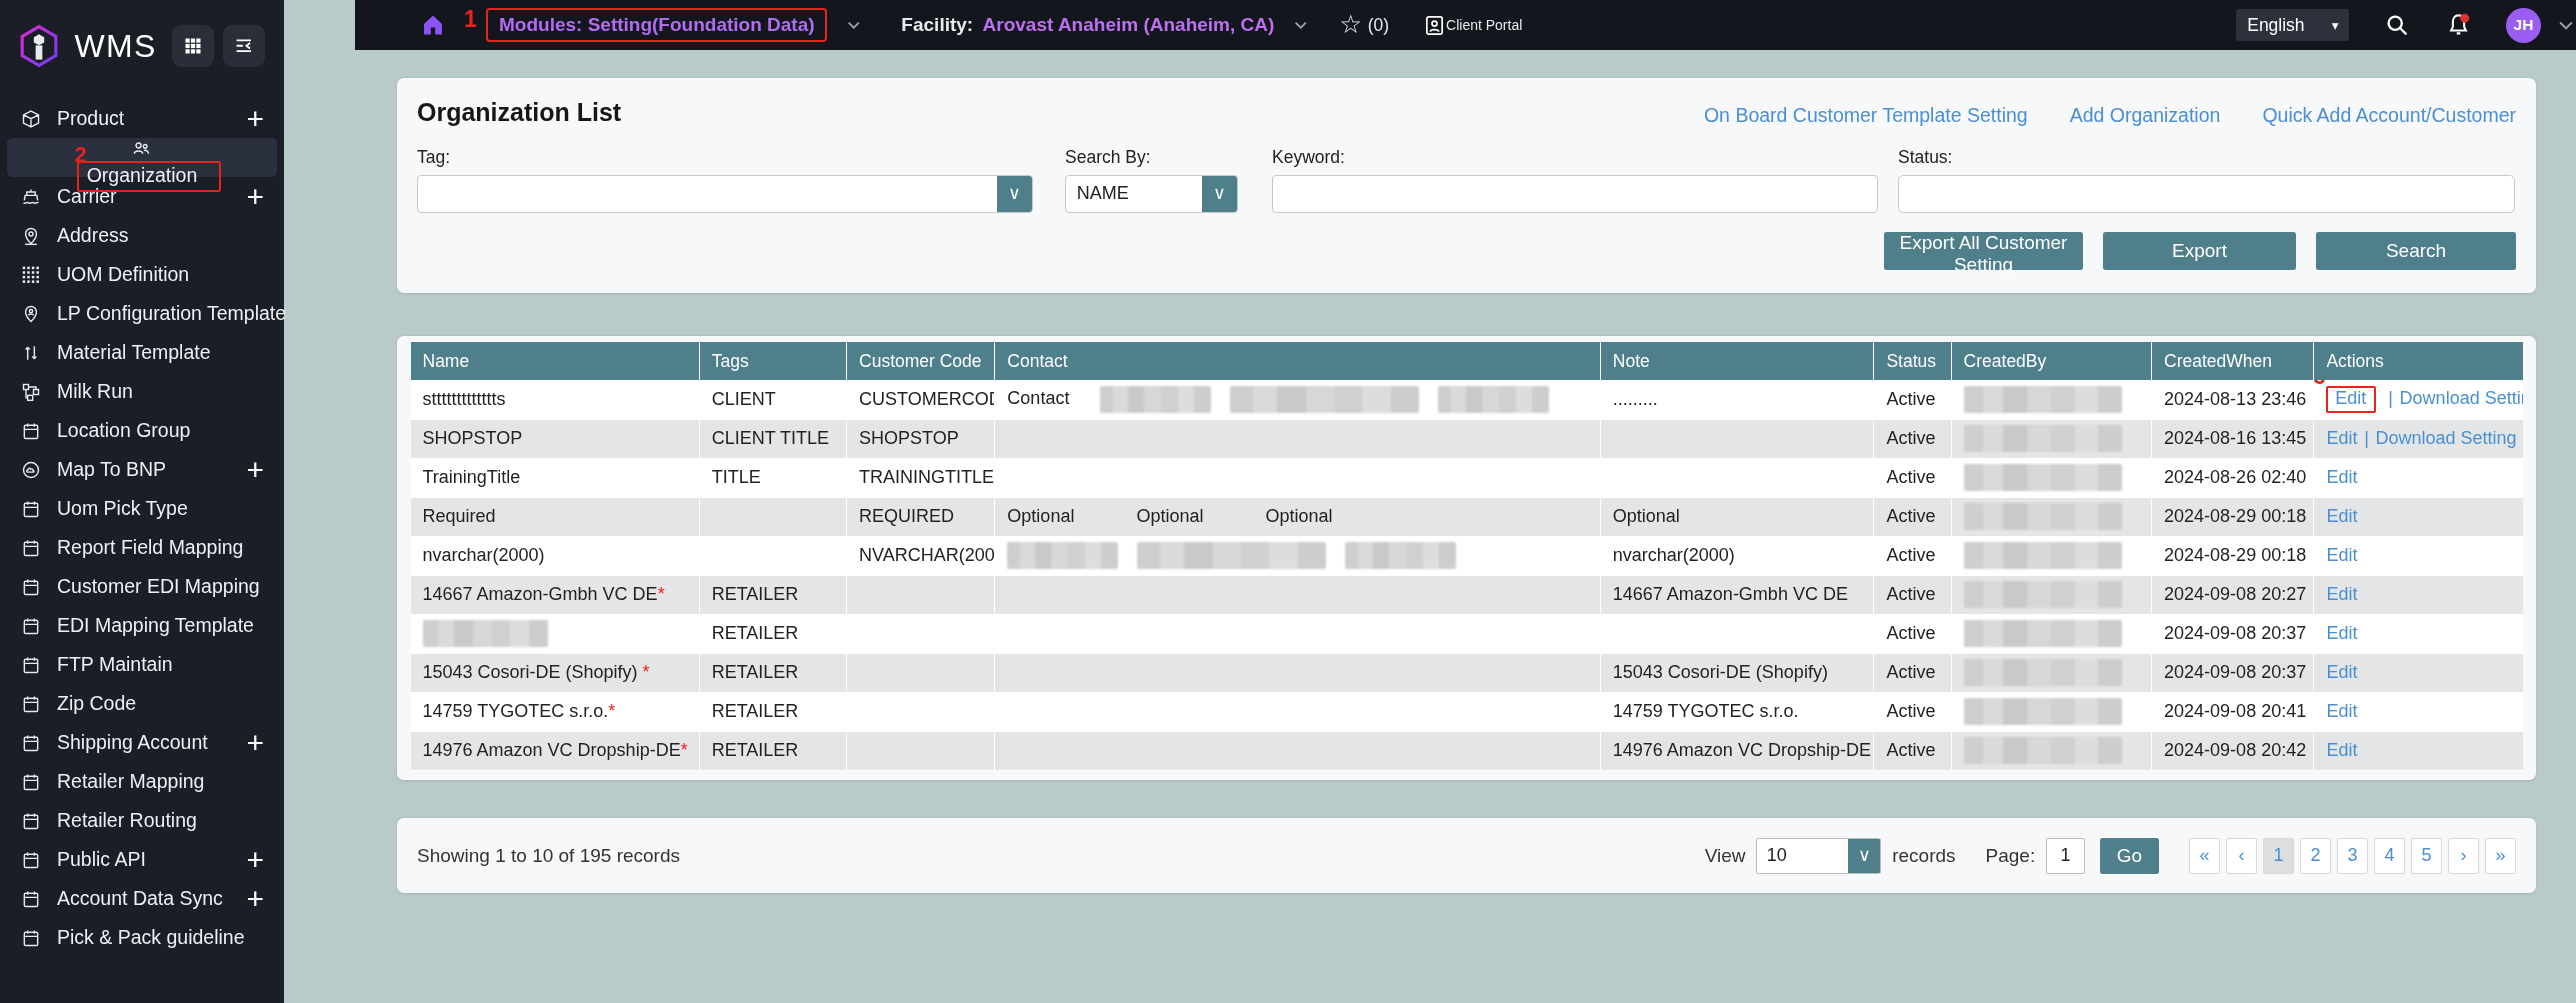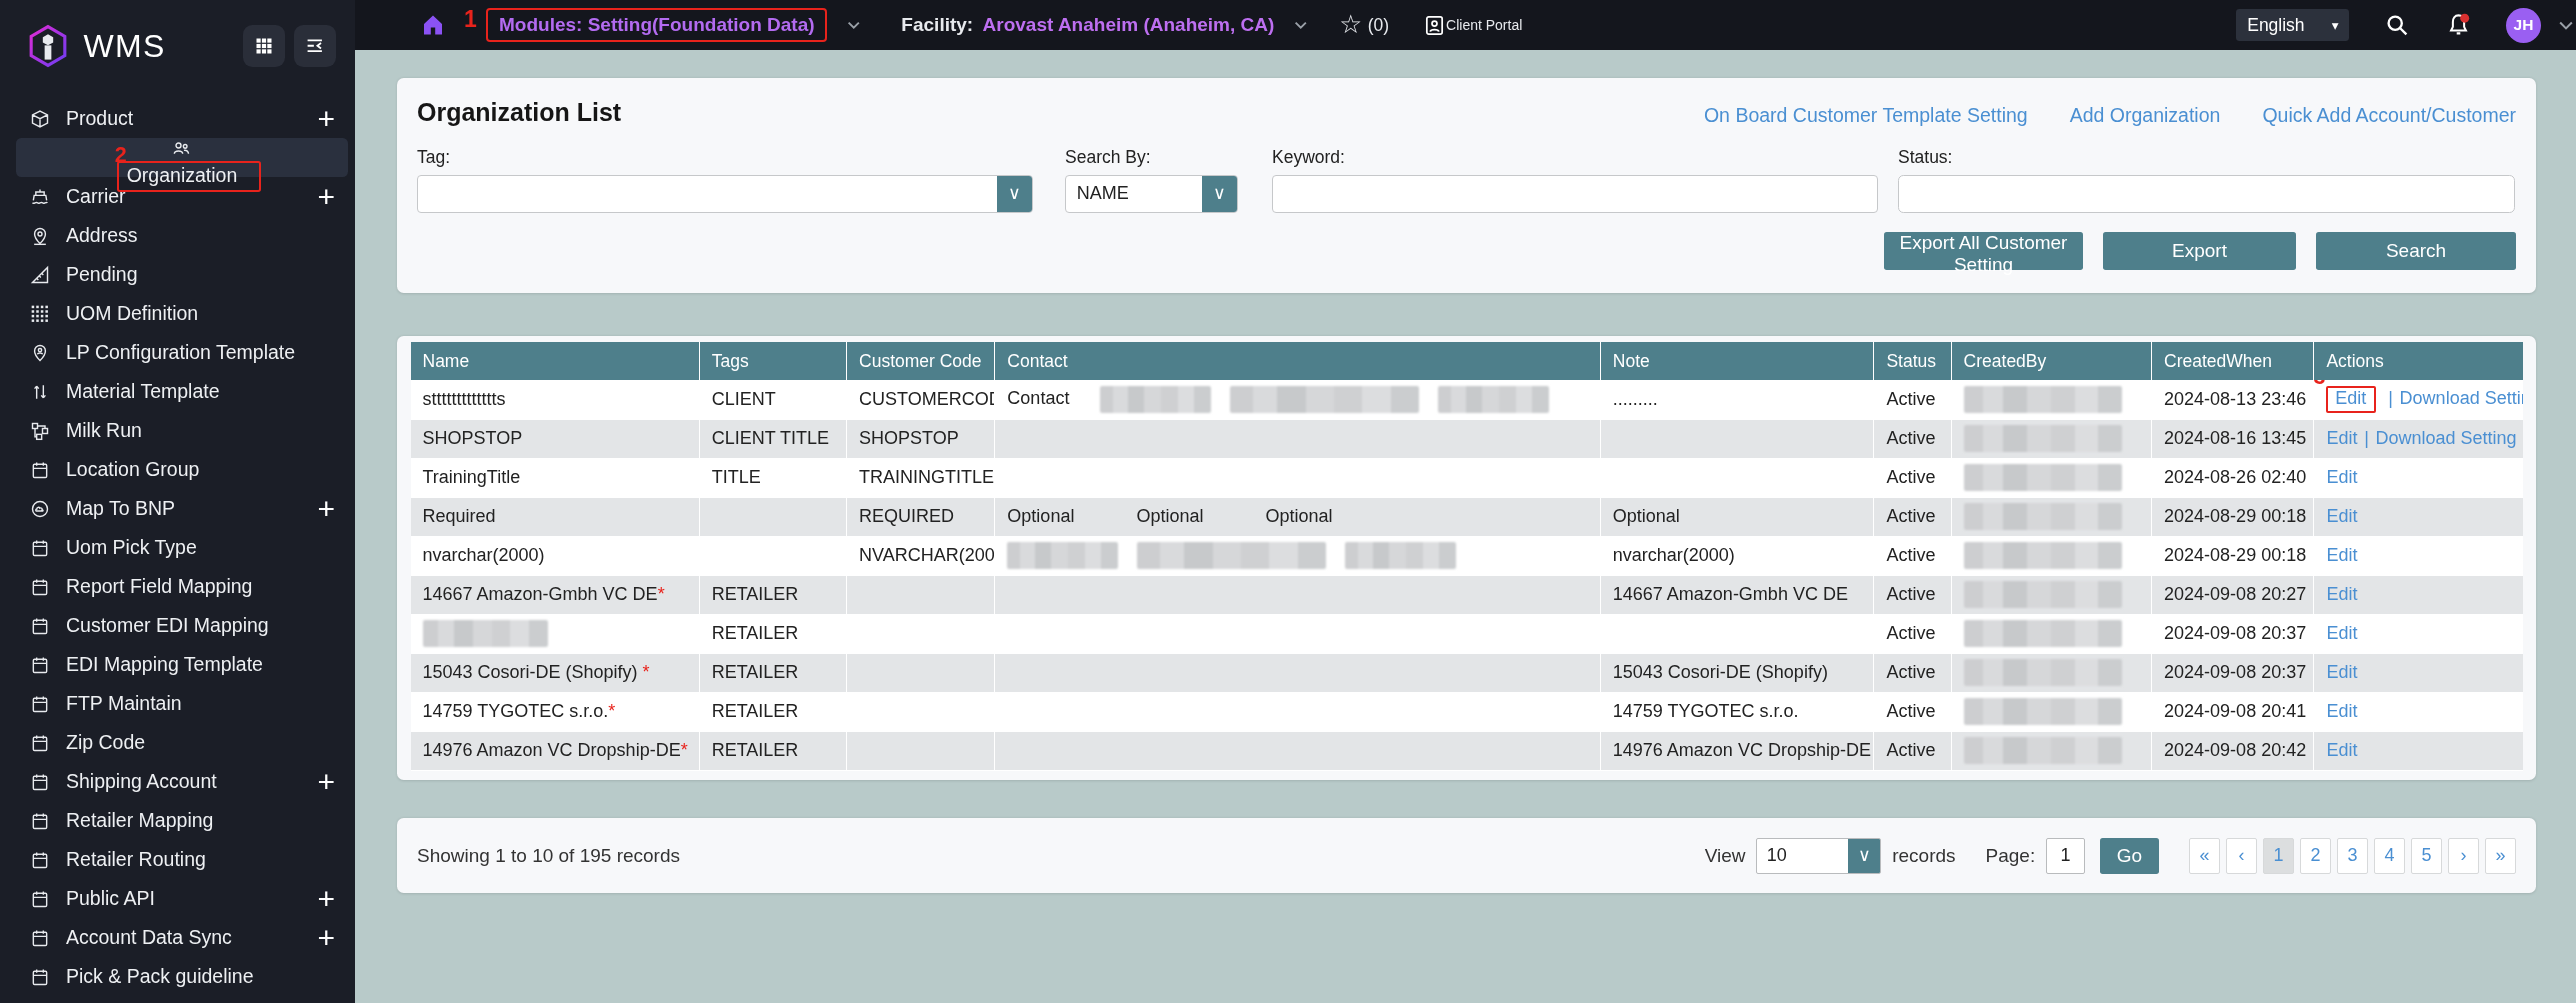--- a/index.html
+++ b/index.html
@@ -25,21 +25,21 @@
   .tb-right { margin-left:auto; display:flex; align-items:center; }
   .lang-select { width:113px; height:32px; background:#2c313c; border-radius:3.4px;
     display:flex; align-items:center; padding:0 10.8px; font-size:17.5px; color:#fff; }
   .lang-caret { margin-left:auto; font-size:13.5px; color:#fff; }
   .tb-icon { margin-left:35px; position:relative; }
   .avatar { margin-left:34px; width:35px; height:35px; border-radius:50%; background:#9a5ff2;
     color:#fff; font-size:15.5px; font-weight:bold; display:flex; align-items:center; justify-content:center; }
   .av-chev { margin-left:15px; color:#9aa0a8; }
 
   
-  .sidebar { position:absolute; left:0; top:0; bottom:0; width:355px; background:#1b1e27; z-index:2;padding-left:9px; }
+  .sidebar { position:absolute; left:0; top:0; bottom:0; width:284px; background:#1b1e27; z-index:2; }
   .brand-row { display:flex; align-items:center; padding:24px 19px 0 17.5px; }
   .brand-name { color:#fff; font-size:32px; font-weight:400; letter-spacing:1.3px; margin-left:15px; }
   .brand-btns { margin-left:auto; display:flex; gap:9.4px; }
   .sq-btn { width:42px; height:42px; background:#2a2e39; border-radius:9.4px;
     display:flex; align-items:center; justify-content:center; }
   .menu { margin-top:31px; }
   .menu-item { height:39px; display:flex; align-items:center; padding:0 20px 0 19px;
     color:#eef0f3; font-size:19.5px; cursor:default; position:relative; }
   .menu-item .mi-icon { width:23px; display:flex; justify-content:center; flex:0 0 23px; }
   .mi-label { margin-left:15px; white-space:nowrap; }
@@ -194,28 +194,20 @@
       </div>
       <div class="menu-item">
         <span class="mi-icon">
           <svg width="20" height="20" viewBox="0 0 24 24" stroke="#e8eaee" stroke-width="1.7" fill="none">
             <path d="M12 21 C12 21 5.5 14.5 5.5 9.5 C5.5 5.9 8.4 3 12 3 C15.6 3 18.5 5.9 18.5 9.5 C18.5 14.5 12 21 12 21 Z"></path>
             <circle cx="12" cy="9.5" r="2.4"></circle>
             <path d="M5 22 H19"></path>
           </svg>
         </span>
         <span class="mi-label">Address</span>
-      </div>
-      <div class="menu-item">
-        <span class="mi-icon">
-          <svg width="20" height="20" viewBox="0 0 24 24" stroke="#e8eaee" stroke-width="1.7" fill="none">
-            <path d="M3 21 L21 3 V21 Z M8 16 L10 18 M11 13 L13 15 M14 10 L16 12"></path>
-          </svg>
-        </span>
-        <span class="mi-label">Pending</span>
       </div>
       <div class="menu-item">
         <span class="mi-icon">
           <svg width="20" height="20" viewBox="0 0 24 24" fill="#e8eaee">
             <g>
               <rect x="2" y="2" width="3" height="3"></rect>
               <rect x="7.5" y="2" width="3" height="3"></rect>
               <rect x="13" y="2" width="3" height="3"></rect>
               <rect x="18.5" y="2" width="3" height="3"></rect>
               <rect x="2" y="7.5" width="3" height="3"></rect>

